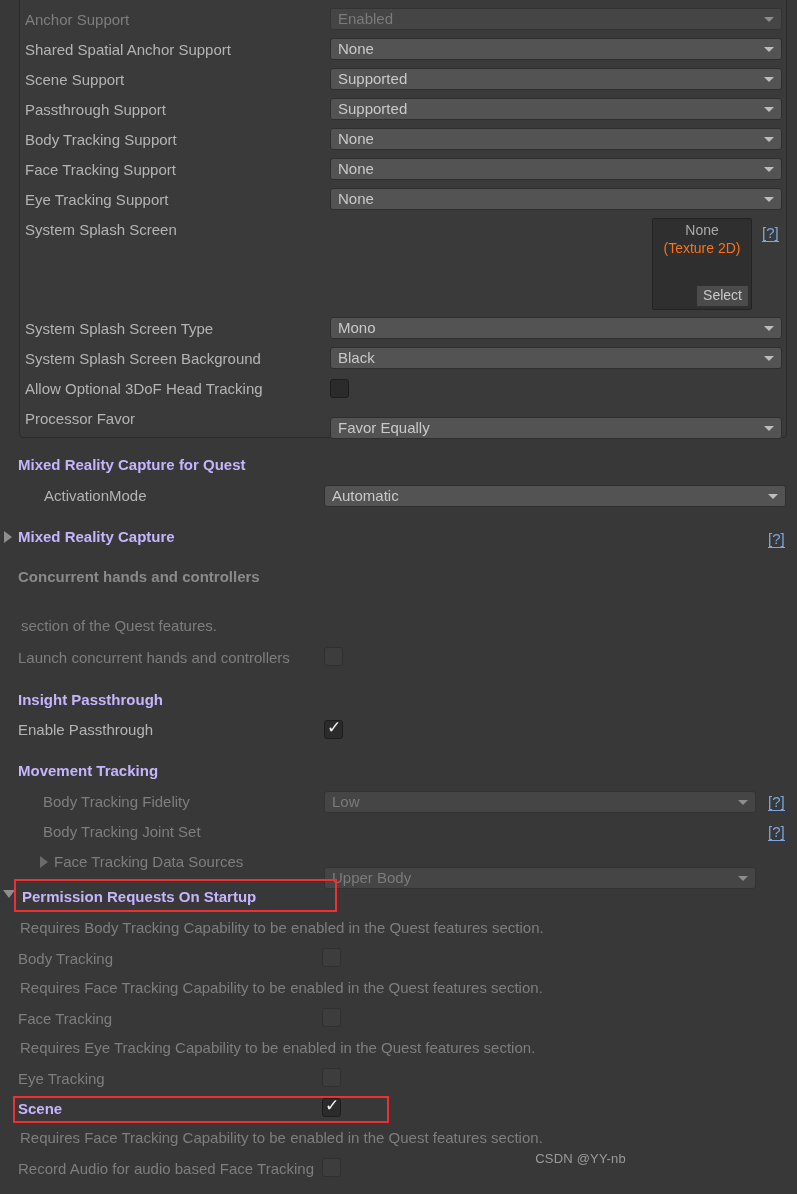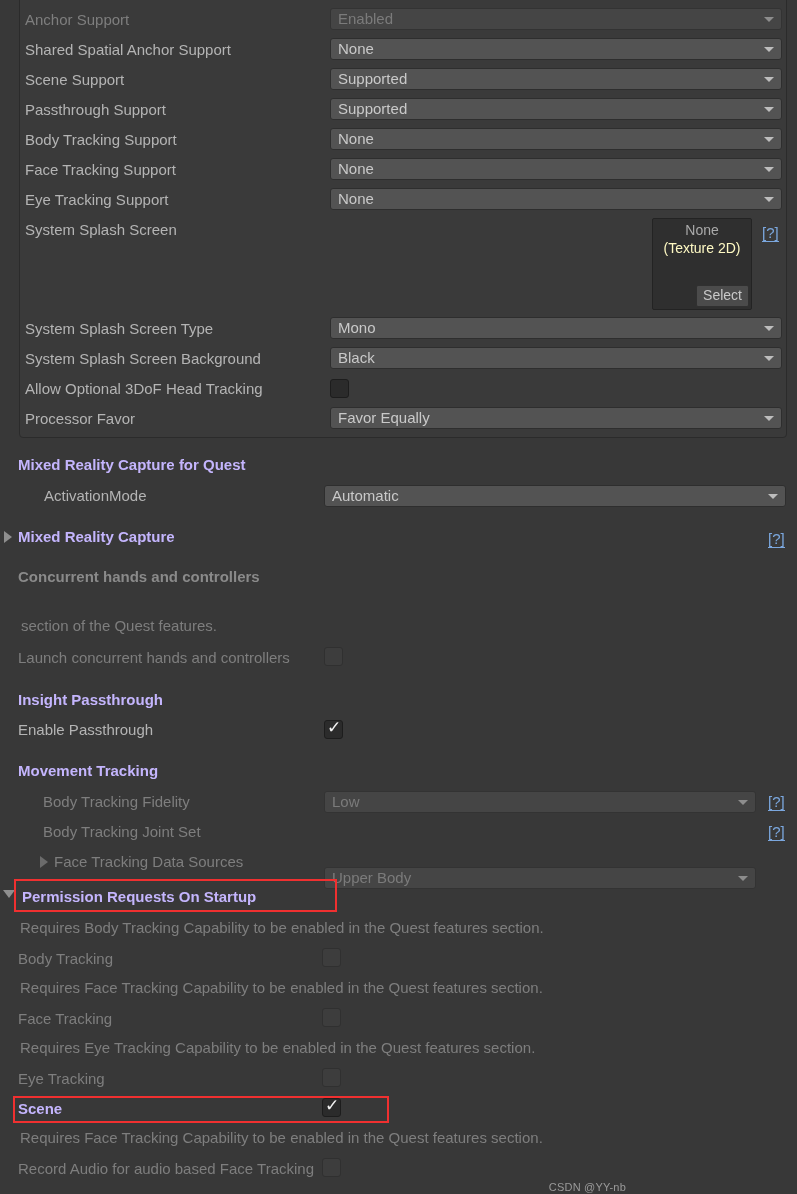--- a/index.html
+++ b/index.html
@@ -67,21 +67,21 @@
     font-family:"DejaVu Sans", sans-serif;
   }
 
   
   .texfield{
     position:absolute;left:652px;top:218px;width:100px;height:92px;
     background:#2f2f2f;border:1px solid #232323;border-radius:2px;
     box-sizing:border-box;
   }
   .texfield .t1{position:absolute;top:3px;left:0;width:100%;text-align:center;color:#aaa;font-size:14px;}
-  .texfield .t2{position:absolute;top:21px;left:0;width:100%;text-align:center;color:#fef9c3;font-size:14px;}
+  .texfield .t2{position:absolute;top:21px;left:0;width:100%;text-align:center;color:#f97316;font-size:14px;}
   .texfield .sel{
     position:absolute;right:2px;bottom:2px;
     background:#4b4b4b;border:1px solid #303030;border-radius:2px;
     padding:0 6px;height:20px;line-height:19px;font-size:14px;color:#c9c9c9;
   }
 
   
   .help{
     position:absolute;
     color:#7ba7de;
@@ -107,22 +107,22 @@
   
   .redbox{
     position:absolute;
     border:2px solid #f03030;
     box-sizing:border-box;
     pointer-events:none;
   }
 
   
   .wm{
-    position:absolute;right:12px;bottom:1px;
-    color:#9a9a9a;font-size:11px;letter-spacing:.2px;
+    position:absolute;right:12px;bottom:28px;
+    color:#9a9a9a;font-size:13px;letter-spacing:.2px;
   }
 </style>
 </head>
 <body>
 
 <div class="root">
 
   <div class="framed"></div>
 
   <div class="lbl dim" style="left:25px;top:11px;">Anchor Support</div>
@@ -184,21 +184,21 @@
   <div class="lbl clip" style="left:25px;top:350px;width:300px;">System Splash Screen Background</div>
   <div class="dd" style="left:330px;top:347px;width:452px;">
     <span>Black</span>
     <span class="arrow"></span>
   </div>
 
   <div class="lbl clip" style="left:25px;top:380px;width:305px;">Allow Optional 3DoF Head Tracking</div>
   <div class="cb" style="left:330px;top:379px;"></div>
 
   <div class="lbl" style="left:25px;top:410px;">Processor Favor</div>
-  <div class="dd" style="left:330px;top:407px;width:452px;">
+  <div class="dd" style="left:330px;top:417px;width:452px;">
     <span>Favor Equally</span>
     <span class="arrow"></span>
   </div>
 
   <div class="lbl bold" style="left:18px;top:456px;font-size:15px;">Mixed Reality Capture for Quest</div>
   <div class="lbl" style="left:44px;top:487px;">ActivationMode</div>
   <div class="dd" style="left:324px;top:485px;width:462px;">
     <span>Automatic</span>
     <span class="arrow"></span>
   </div>

